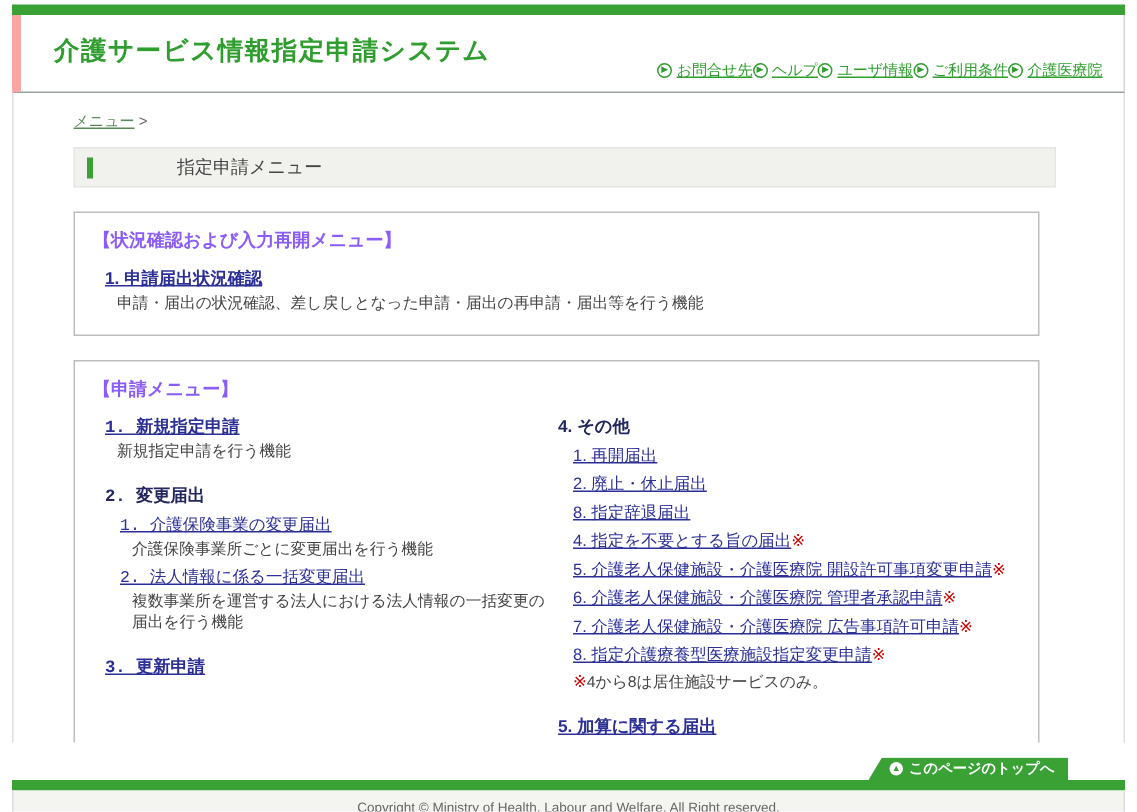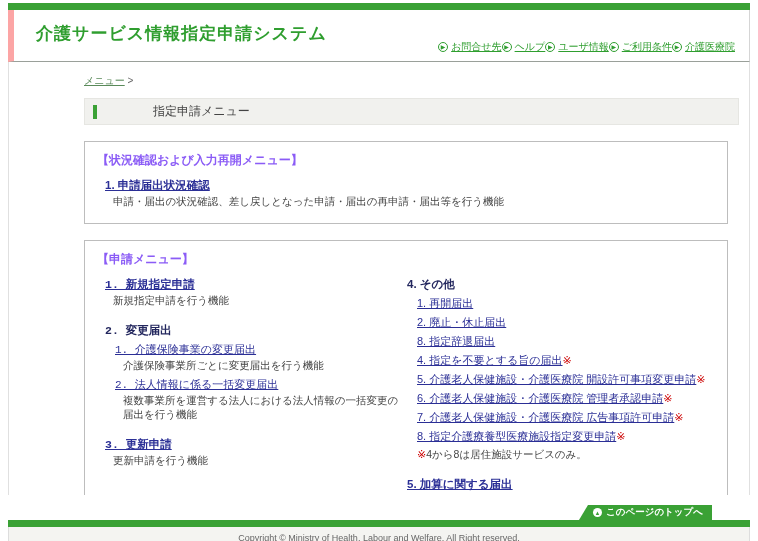--- a/index.html
+++ b/index.html
@@ -26,21 +26,21 @@
   }
   .hlink { display:flex; align-items:center; gap:3px; color:#2f9e2f; text-decoration:none; cursor:pointer; }
   .hlink .lbl { text-decoration:underline; }
   .circ-icon {
     width:10px; height:10px; border:1px solid #2f9e2f; border-radius:50%;
     display:inline-flex; align-items:center; justify-content:center;
     font-size:6px; line-height:1; color:#2f9e2f; flex:0 0 auto;
   }
   .content {
     border-left:1px solid #e0e0e0; border-right:1px solid #e0e0e0;
-    background:#fff; height:433px; padding:10px 52px 0 75px; overflow:hidden;
+    background:#fff; height:433px; padding:10px 52px 0 40px; overflow:hidden;
   }
   .breadcrumb { font-size:10px; color:#666; margin:2px 0 10px; }
   .breadcrumb a { color:#5a8a5a; text-decoration:underline; cursor:pointer; }
   .page-title-bar {
     width:655px; background:#f1f1ee; border:1px solid #e6e6e2;
     padding:4px 8px; font-size:12px; color:#444;
     display:flex; align-items:center;gap:48px;
   }
   .accent { width:4px; height:14px; background:#3aa135; margin-right:8px; }
   .box {
@@ -148,21 +148,20 @@
           </div>
           <div class="desc d2">介護保険事業所ごとに変更届出を行う機能</div>
           <div class="lv2">
             <a class="menu-link">2. 法人情報に係る一括変更届出</a>
           </div>
           <div class="desc d2">複数事業所を運営する法人における法人情報の一括変更の届出を行う機能</div>
 
           <div class="lv1 gap">
             <a class="menu-link bold">3. 更新申請</a>
           </div>
-          <div class="desc">更新申請を行う機能</div>
         </div>
 
         <div class="col-right">
           <div class="lv1 menu-label" style="margin-left:0">4. その他</div>
 
           <div class="lv2" style="margin-left:10px">
             <a class="menu-link">1. 再開届出</a><span class="mark"></span>
           </div>
           <div class="lv2" style="margin-left:10px">
             <a class="menu-link">2. 廃止・休止届出</a><span class="mark"></span>

